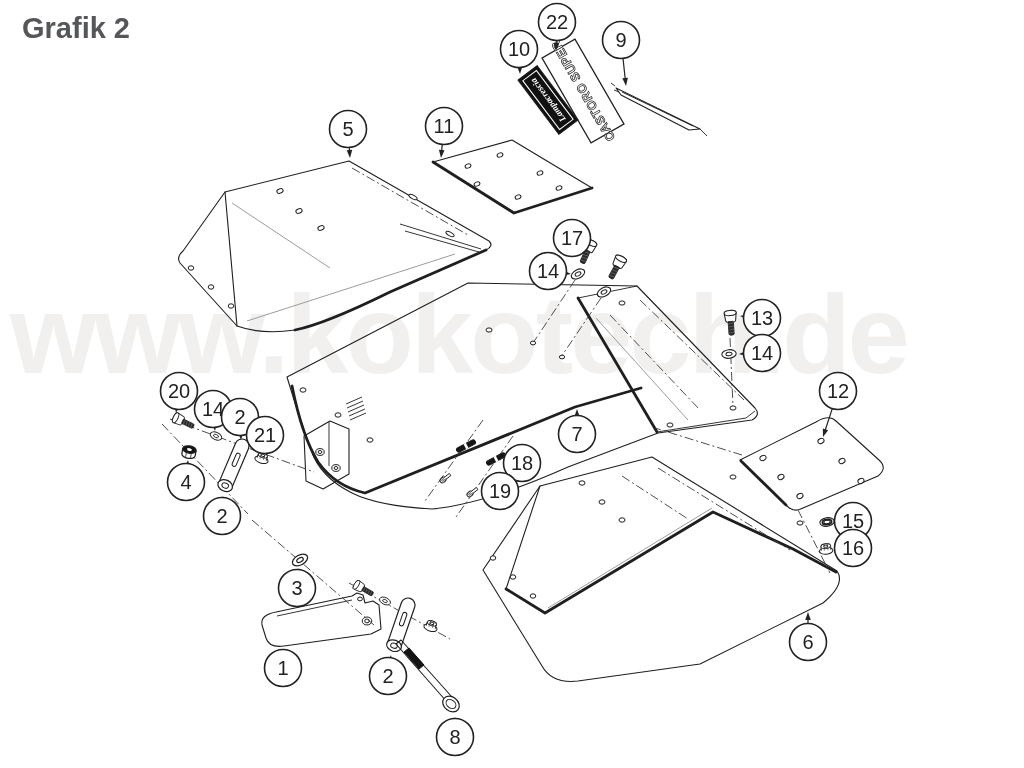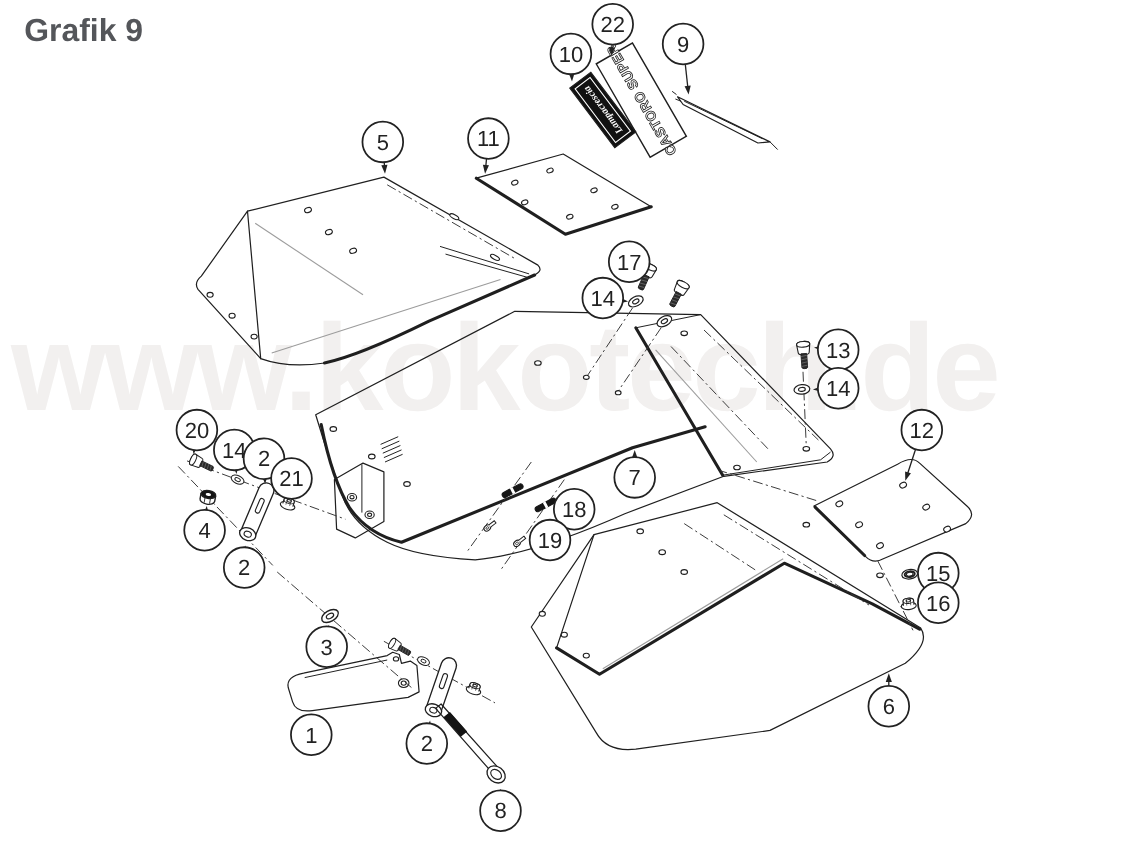--- a/index.html
+++ b/index.html
@@ -23,21 +23,21 @@
   .callout-num{font-family:"Liberation Sans",sans-serif;font-size:20px;fill:#222222;
                text-anchor:middle;}
   .leader{stroke:#222222;stroke-width:1.2;fill:none;}
   .arrowhead{fill:#222222;stroke:none;}
 </style>
 </head>
 <body>
 
 <div id="stage">
   <div id="watermark">www.kokotech.de</div>
-  <div id="title">Grafik 9</div>
+  <div id="title">Grafik 2</div>
 
   <svg id="art" width="1024" height="768" viewBox="0 0 1024 768">
 
     <defs>
       <g id="sym-bolt">
         <path d="M -6 2 A 6 2.6 0 0 1 6 2 L 5 9.5 A 5 2.1 0 0 1 -5 9.5 Z" fill="#fff" stroke="#1f1f1f" stroke-width="1"></path>
         <ellipse cx="0" cy="2" rx="6" ry="2.6" fill="#fff" stroke="#1f1f1f" stroke-width="1"></ellipse>
         <path d="M -2.6 10.5 L -2.6 23 A 2.6 1.2 0 0 0 2.6 23 L 2.6 10.5 Z" fill="#2b2b2b" stroke="#1f1f1f" stroke-width="0.8"></path>
         <path d="M -2.6 13 L 2.6 12.2 M -2.6 16 L 2.6 15.2 M -2.6 19 L 2.6 18.2 M -2.6 22 L 2.6 21.2" stroke="#777" stroke-width="0.6"></path>
       </g>

